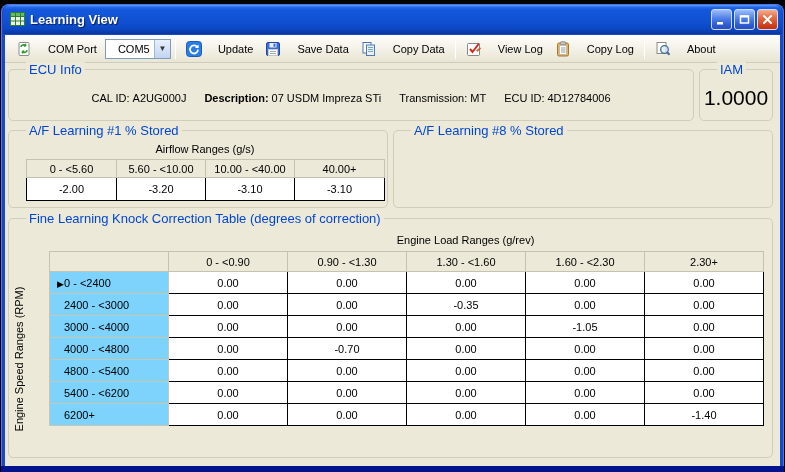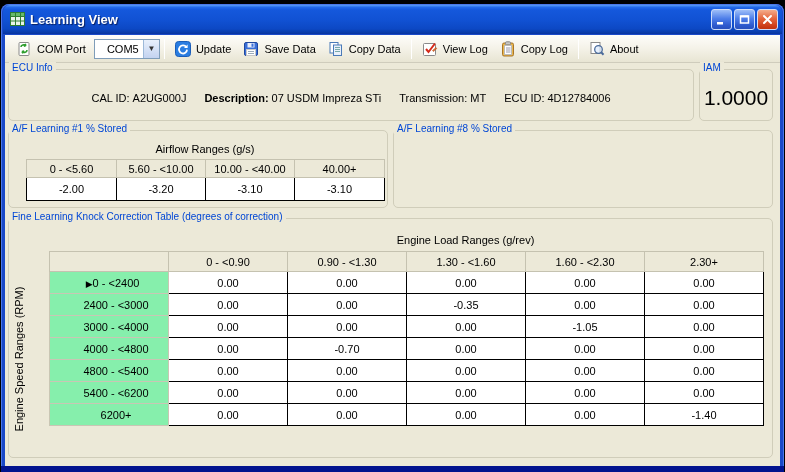--- a/index.html
+++ b/index.html
@@ -21,53 +21,53 @@
   .tb-btn.blue  { background:linear-gradient(180deg,#9ebef8 0%,#4e7ee9 45%,#2e5ace 80%,#2850be 100%); }
   .tb-btn.close { background:linear-gradient(180deg,#f4ac8a 0%,#e4663d 45%,#cc3c18 85%,#c0340f 100%); }
   
   .client { position:absolute; top:31px; left:4px; right:4px; bottom:6px; background:#ece9d8; }
   .bottom-strip { position:absolute; left:0; right:0; bottom:0; height:6px; background:#02138e; }
   
   .toolbar { position:absolute; top:0; left:0; right:0; height:28px;
              background:linear-gradient(180deg,#fefdfa 0%,#f4f2e8 50%,#e8e5d3 100%);
              border-bottom:1px solid #cfccbc; display:flex; align-items:center;
              padding:0 5px; font-size:11px; color:#000; }
-  .tbtn { display:flex; align-items:center; gap:5px; padding:3px 6px; border-radius:2px; white-space:nowrap; }
+  .tbtn { display:flex; align-items:center; gap:16px; padding:3px 6px; border-radius:2px; white-space:nowrap; }
   .tsep { width:1px; height:20px; background:#c6c3b2; border-right:1px solid #fff; margin:0 4px; }
   .combo { width:66px; height:20px; background:#fff; border:1px solid #7f9db9;
            display:flex; align-items:center; margin-left:2px; }
   .combo-text { flex:1; padding-left:12px; font-size:11px; }
   .combo-arrow { width:16px; height:18px; background:linear-gradient(180deg,#e8f0fc,#c3d3f0);
                  border-left:1px solid #9db9d9; display:flex; align-items:center; justify-content:center;
                  font-size:8px; color:#333; }
   .icon16 { width:16px; height:16px; flex:0 0 auto; }
   
   .gbox { position:absolute; border:1px solid #d0cdba; border-radius:5px; }
-  .gtitle { position:absolute; top:-8px; left:0; background:#ece9d8; padding:0 3px;
-            color:#0046d5; font-size:10px; white-space:nowrap;text-align:right; }
+  .gtitle { position:absolute; top:-8px; left:17px; background:#ece9d8; padding:0 3px;
+            color:#0046d5; font-size:13px; white-space:nowrap;text-align:right; }
   
   .ecu-line { position:absolute; left:0; right:0; top:22px; display:flex; justify-content:center;
               gap:18px; font-size:11px; color:#000; white-space:nowrap; }
   .ecu-pair span { margin-left:3px; }
   .iam-value { position:absolute; left:0; right:0; top:16px; text-align:center;
                font-size:21px; color:#000; }
   
   table { border-collapse:collapse; table-layout:fixed; }
   .hcell { background:#ece9d8; border:1px solid #c5c2b0; font-weight:normal;
            font-size:11px; text-align:center; color:#000; }
   .dcell { background:#fff; border:1px solid #000; font-size:11px; text-align:center; color:#000; }
   .af-title { position:absolute; top:12px; left:17px; width:358px; text-align:center; font-size:11px; color:#000; }
   .af-table { position:absolute; top:28px; left:17px; }
   .af-table th { height:18px; }
   .af-table td { height:23px; }
   .load-title { position:absolute; top:15px; left:159px; width:595px; text-align:center; font-size:11px; color:#000; }
   .ktable { position:absolute; top:32px; left:40px; }
   .ktable th { height:20px; }
   .ktable td { height:22px; }
-  .klabel { background:#86efac; border:1px solid #c9c6b4; font-size:11px; text-align:center; color:#000; }
+  .klabel { background:#7dd3fc; border:1px solid #c9c6b4; font-size:11px; text-align:left; color:#000; }
   .klabel .marker { display:inline-block; width:14px; padding-left:7px; font-size:9px; }
   .speed-label { position:absolute; left:-1px; top:52px; height:176px; width:22px;
                  display:flex; align-items:center; justify-content:center; }
   .speed-label span { transform:rotate(-90deg); white-space:nowrap; font-size:11px; color:#000; }
 </style>
 </head>
 <body>
 
 <div class="win-frame">
 

